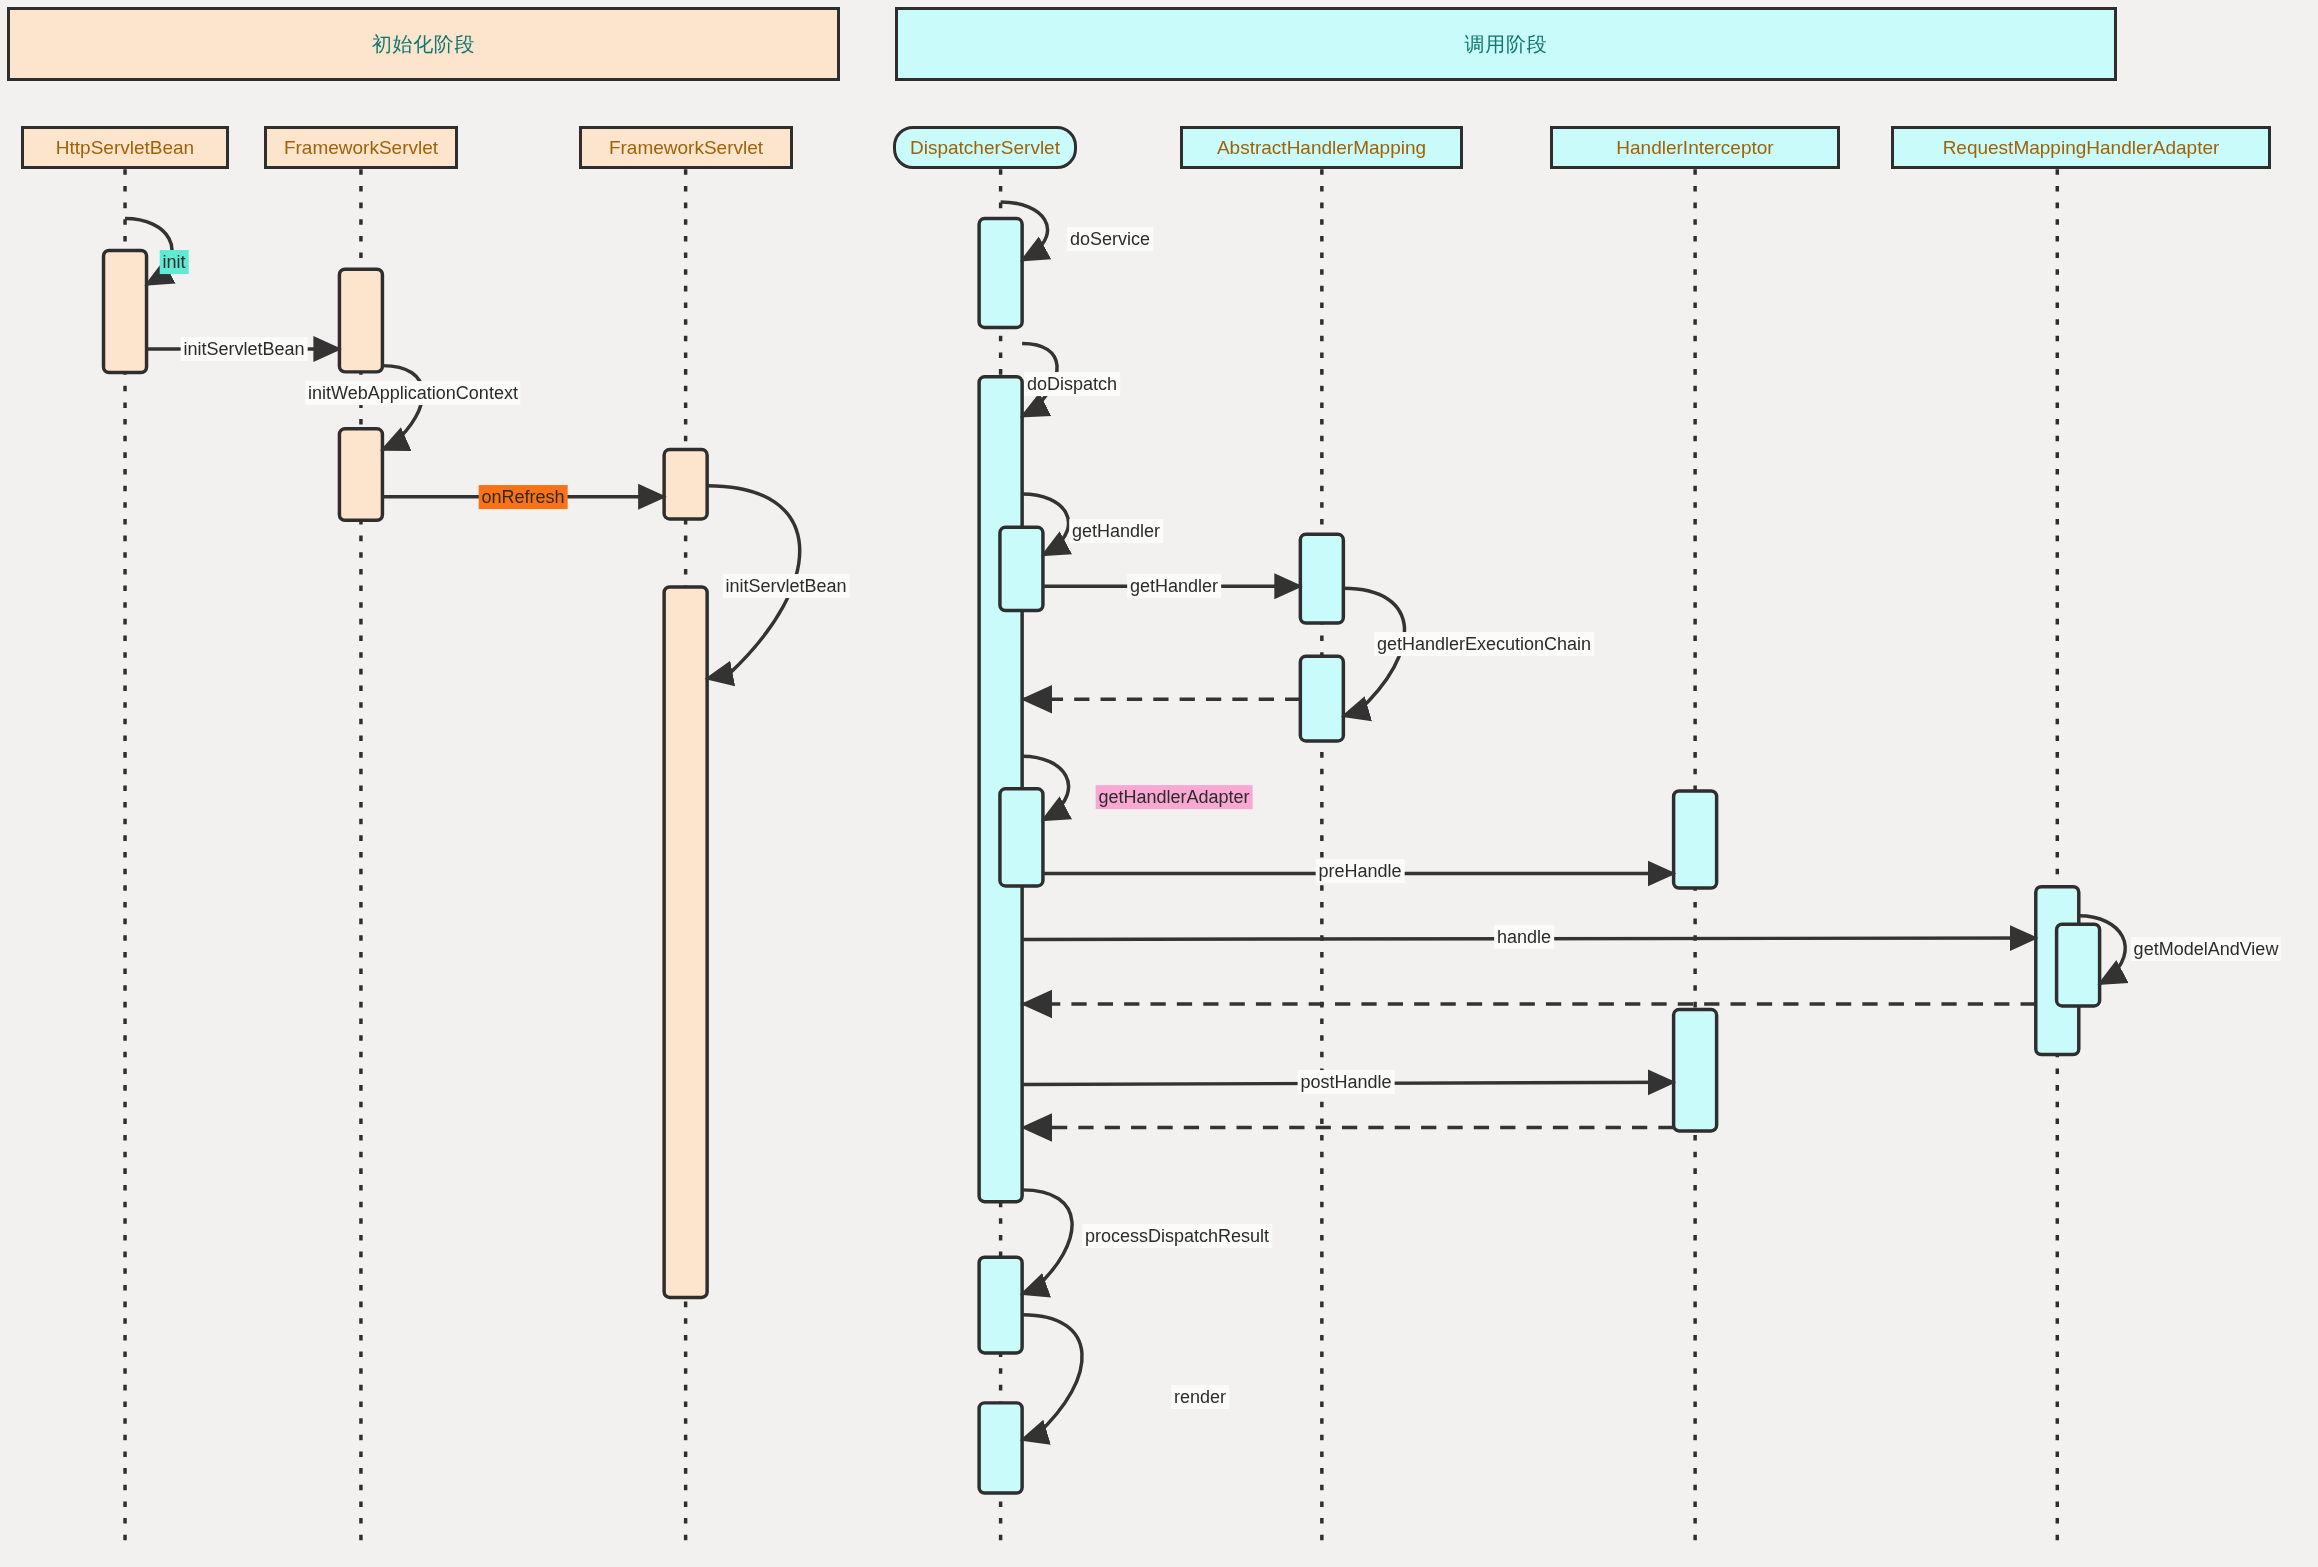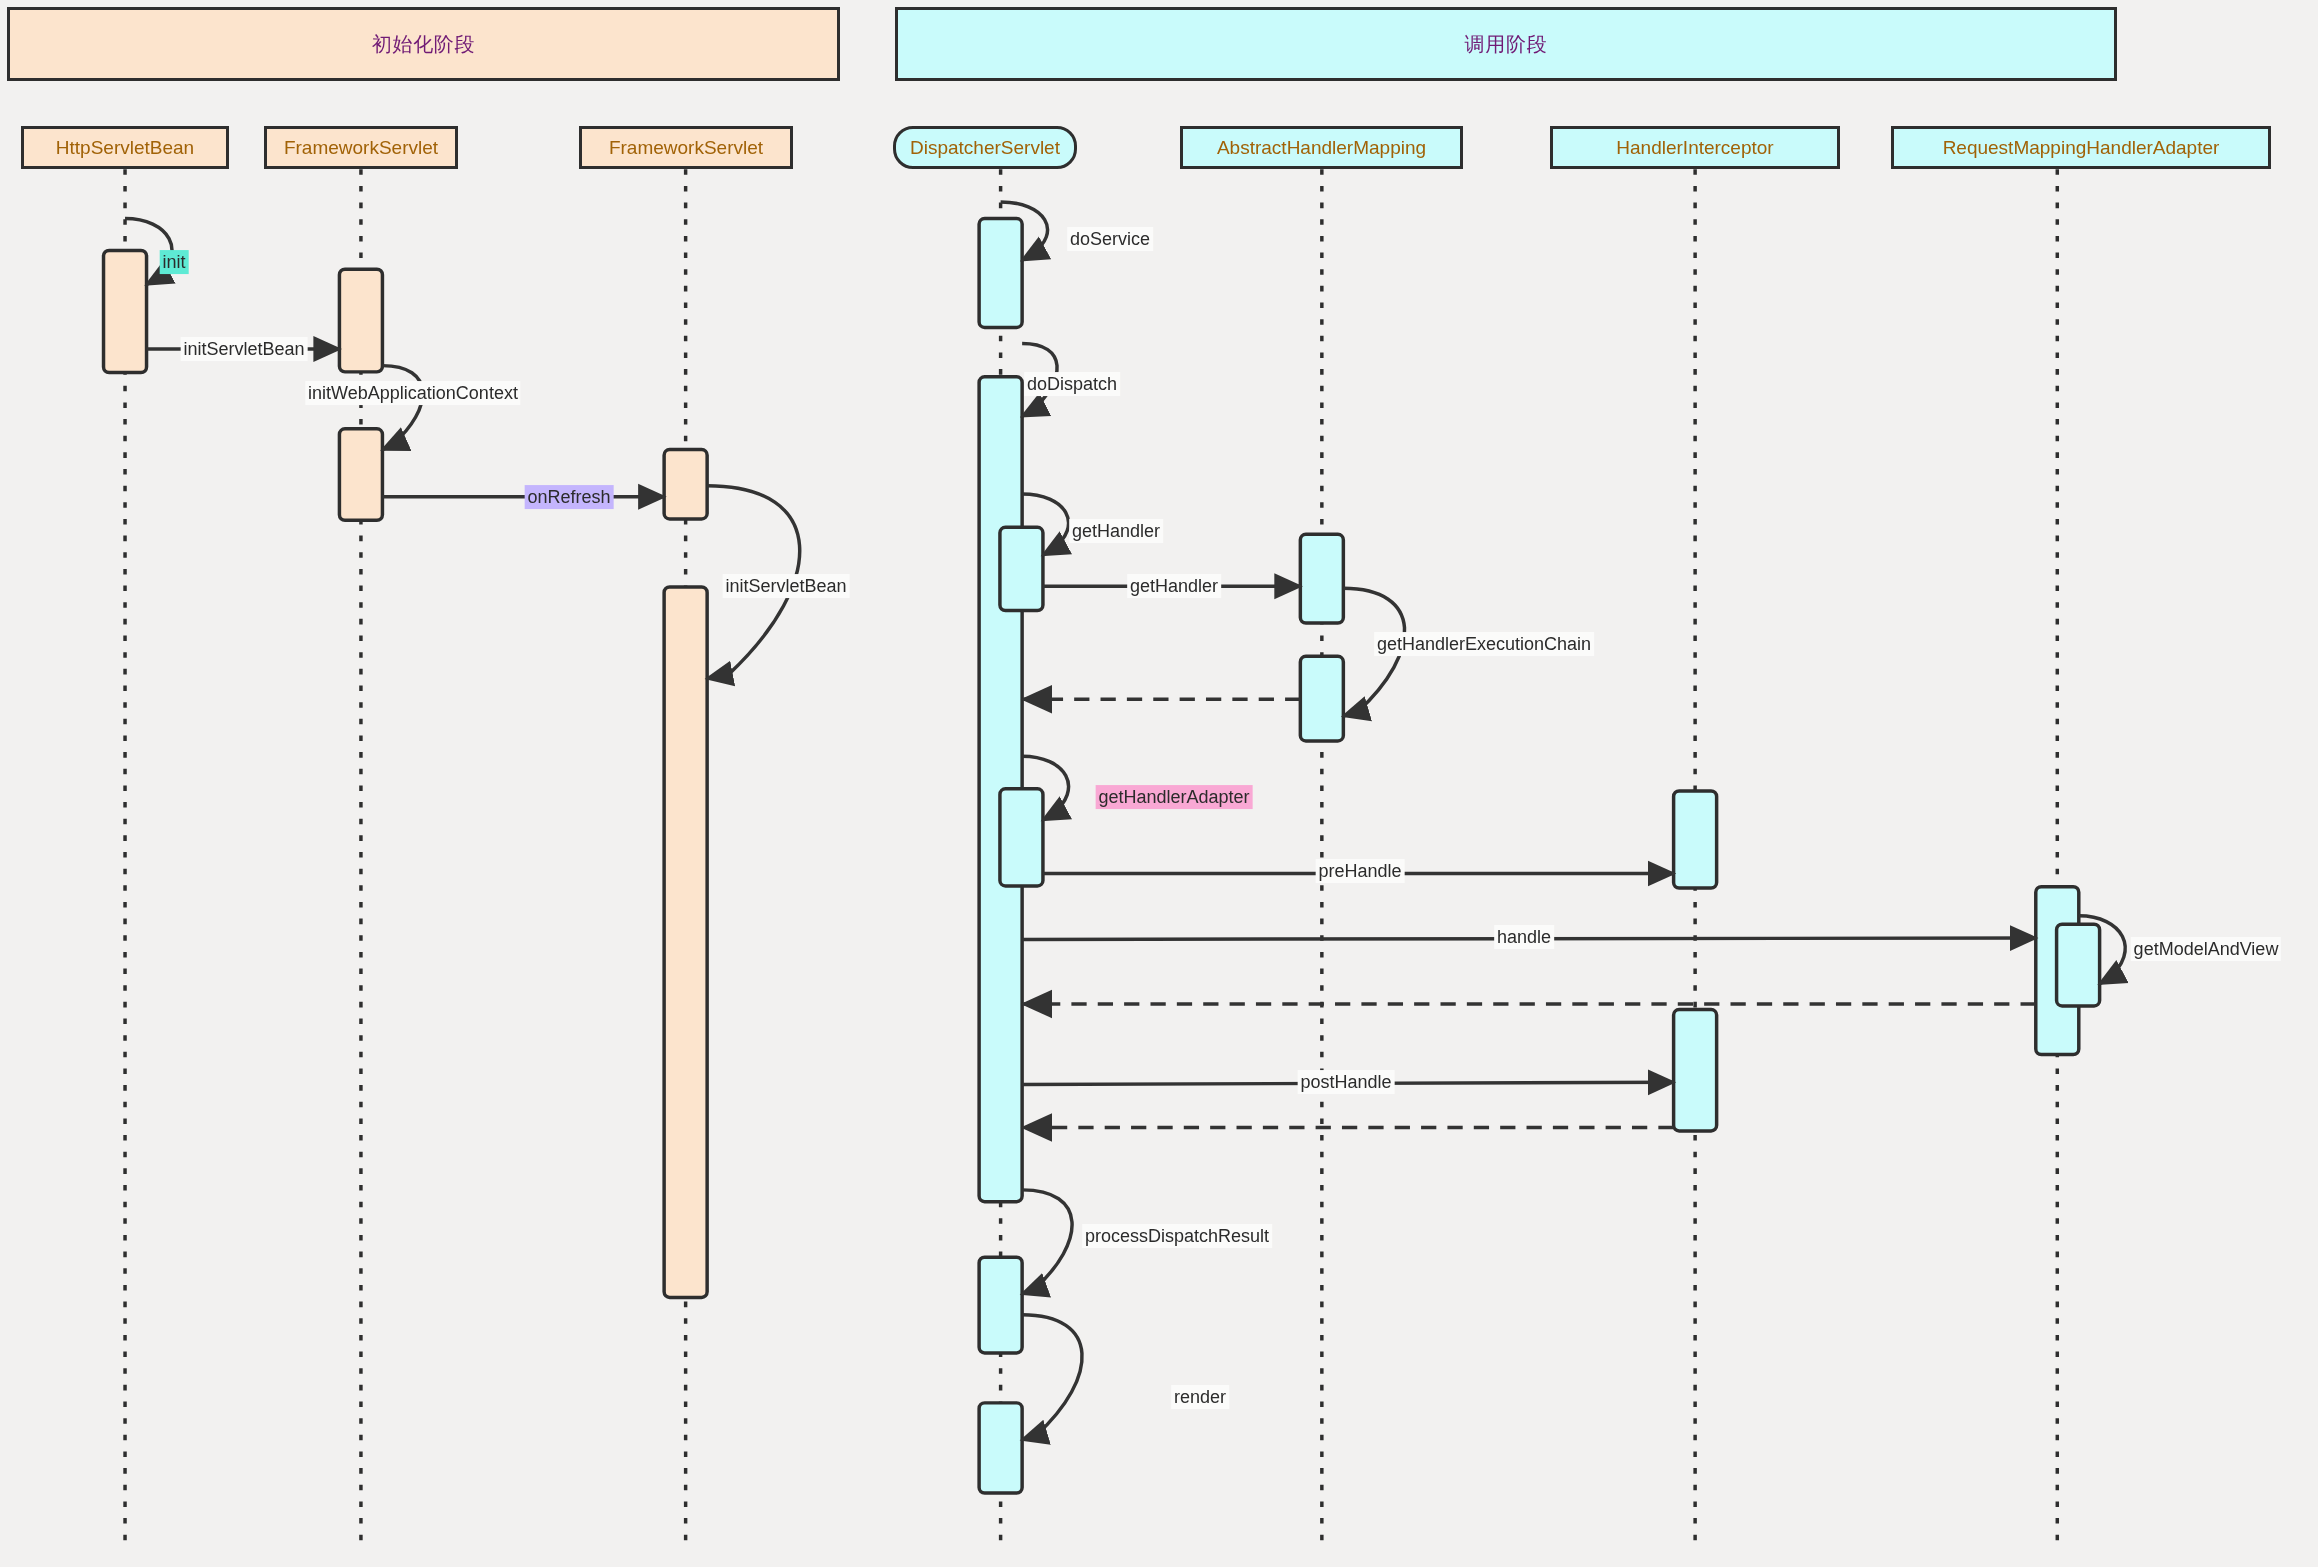--- a/index.html
+++ b/index.html
@@ -1,21 +1,21 @@
 <!DOCTYPE html>
 <html style="font-size:11px"><head>
 <meta charset="utf-8">
 <style>
   html,body{margin:0;padding:0;background:#f2f1f0;}
   body{width:2319px;height:1568px;font-family:"Liberation Sans",sans-serif;overflow:hidden;}
   #stage{position:relative;width:2319px;height:1568px;background:#f2f1f0;}
   #wire{position:absolute;inset:0;}
   .phase-box{position:absolute;box-sizing:border-box;border:3.5px solid #2e2e2e;
     display:flex;align-items:center;justify-content:center;}
-  .phase-label{font-size:20px;color:#701a75;letter-spacing:0.7px;}
+  .phase-label{font-size:20px;color:#0f766e;letter-spacing:0.7px;}
   .participant{position:absolute;box-sizing:border-box;border:3.5px solid #2e2e2e;
     display:flex;align-items:center;justify-content:center;}
   .participant-label{font-size:19px;color:#a16207;white-space:nowrap;}
   .msg-label{position:absolute;background:#fbfbfa;font-size:18px;color:#2b2b2b;
     white-space:nowrap;padding:0.7px 2.8px;transform:translate(-50%,-50%);line-height:1.25;}
 </style>
 </head>
 <body>
 
 <div id="stage">
@@ -108,21 +108,21 @@
         <span class="participant-label">HandlerInterceptor</span>
       </div>
       <div class="participant" style="left: 1891px; top: 126px; width: 380px; height: 43px; background: rgb(201, 251, 251); border-color: rgb(46, 46, 46);">
         <span class="participant-label">RequestMappingHandlerAdapter</span>
       </div>
     </div>
   <div id="label-layer">
       <span class="msg-label" style="left: 174px; top: 262px; background: #5eead4;">init</span>
       <span class="msg-label" style="left: 244px; top: 349px; background: rgb(251, 251, 250);">initServletBean</span>
       <span class="msg-label" style="left: 413px; top: 393px; background: rgb(251, 251, 250);">initWebApplicationContext</span>
-      <span class="msg-label" style="left: 523px; top: 497px; background: #c4b5fd; margin-left: 46px;">onRefresh</span>
+      <span class="msg-label" style="left: 523px; top: 497px; background: #f97316;">onRefresh</span>
       <span class="msg-label" style="left: 786px; top: 586px; background: rgb(251, 251, 250);">initServletBean</span>
       <span class="msg-label" style="left: 1110px; top: 239px; background: rgb(251, 251, 250);">doService</span>
       <span class="msg-label" style="left: 1072px; top: 384px; background: rgb(251, 251, 250);">doDispatch</span>
       <span class="msg-label" style="left: 1116px; top: 531px; background: rgb(251, 251, 250);">getHandler</span>
       <span class="msg-label" style="left: 1174px; top: 586px; background: rgb(251, 251, 250);">getHandler</span>
       <span class="msg-label" style="left: 1484px; top: 644px; background: rgb(251, 251, 250);">getHandlerExecutionChain</span>
       <span class="msg-label" style="left: 1174px; top: 797px; background: #f9a8d4;">getHandlerAdapter</span>
       <span class="msg-label" style="left: 1360px; top: 871px; background: rgb(251, 251, 250);">preHandle</span>
       <span class="msg-label" style="left: 1524px; top: 937px; background: rgb(251, 251, 250);">handle</span>
       <span class="msg-label" style="left: 1346px; top: 1082px; background: rgb(251, 251, 250);">postHandle</span>

